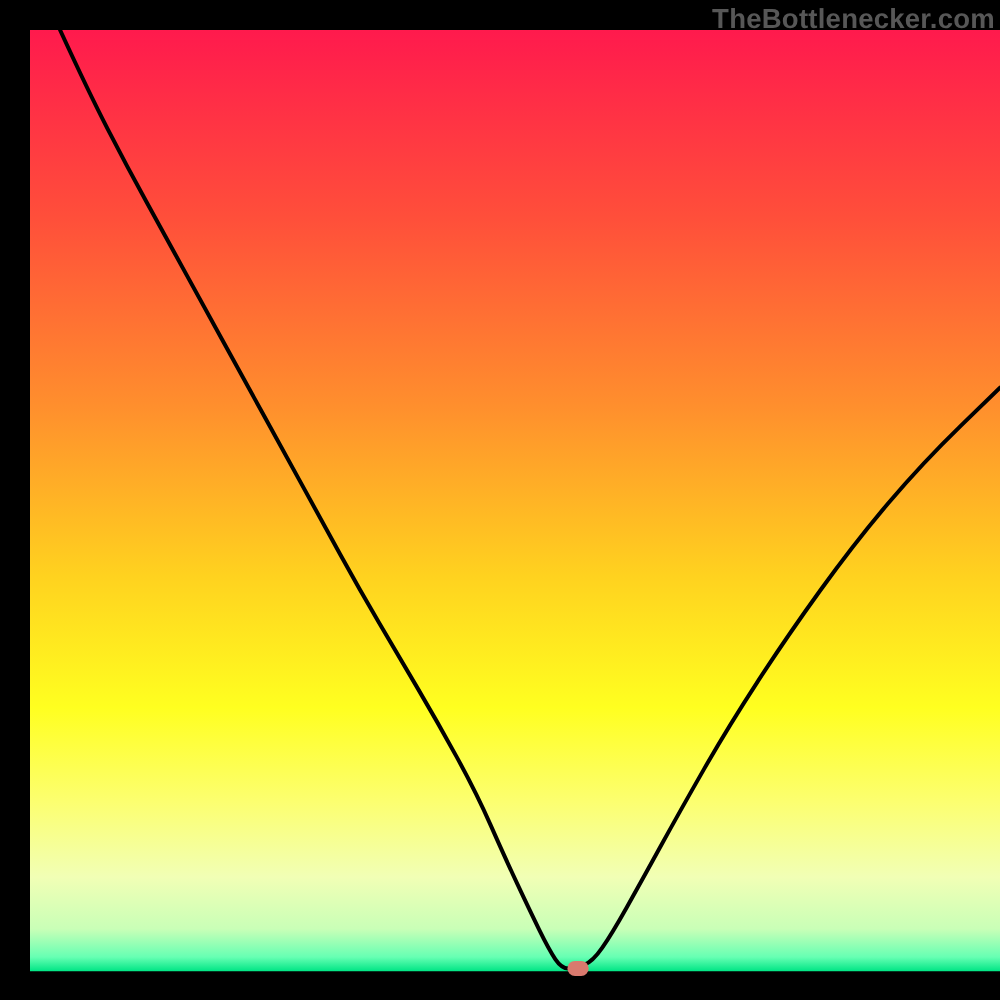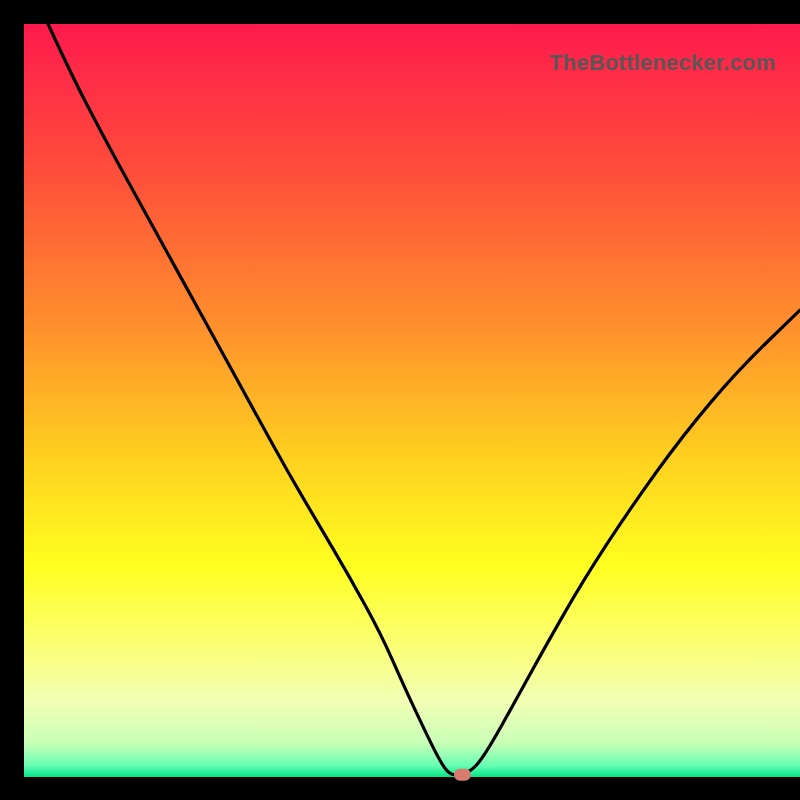--- a/index.html
+++ b/index.html
@@ -14,26 +14,25 @@
   .chart-container {
     position: absolute;
     top: 0;
     left: 0;
     width: 800px;
     height: 800px;
   }
   .watermark {
     position: absolute;
     top: 2px;
-    right: 24px;
+    right: 4px;
     color: #575757;
     font-size: 22px;
     font-weight: 600;
     letter-spacing: 0.2px;
-    margin-top: 48px;
   }
 </style>
 </head>
 <body>
 
 <div class="chart-container">
   <svg id="chart-svg" width="800" height="800" viewBox="0 0 800 800">
     <defs>
       <linearGradient id="bg-grad" x1="0" y1="0" x2="0" y2="1">
           <stop offset="0%" stop-color="#ff1a4d"></stop>

